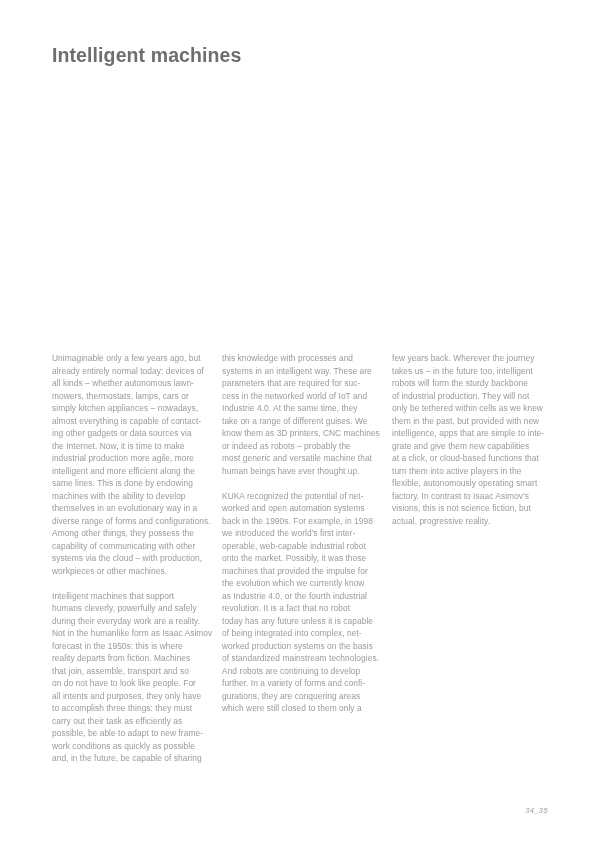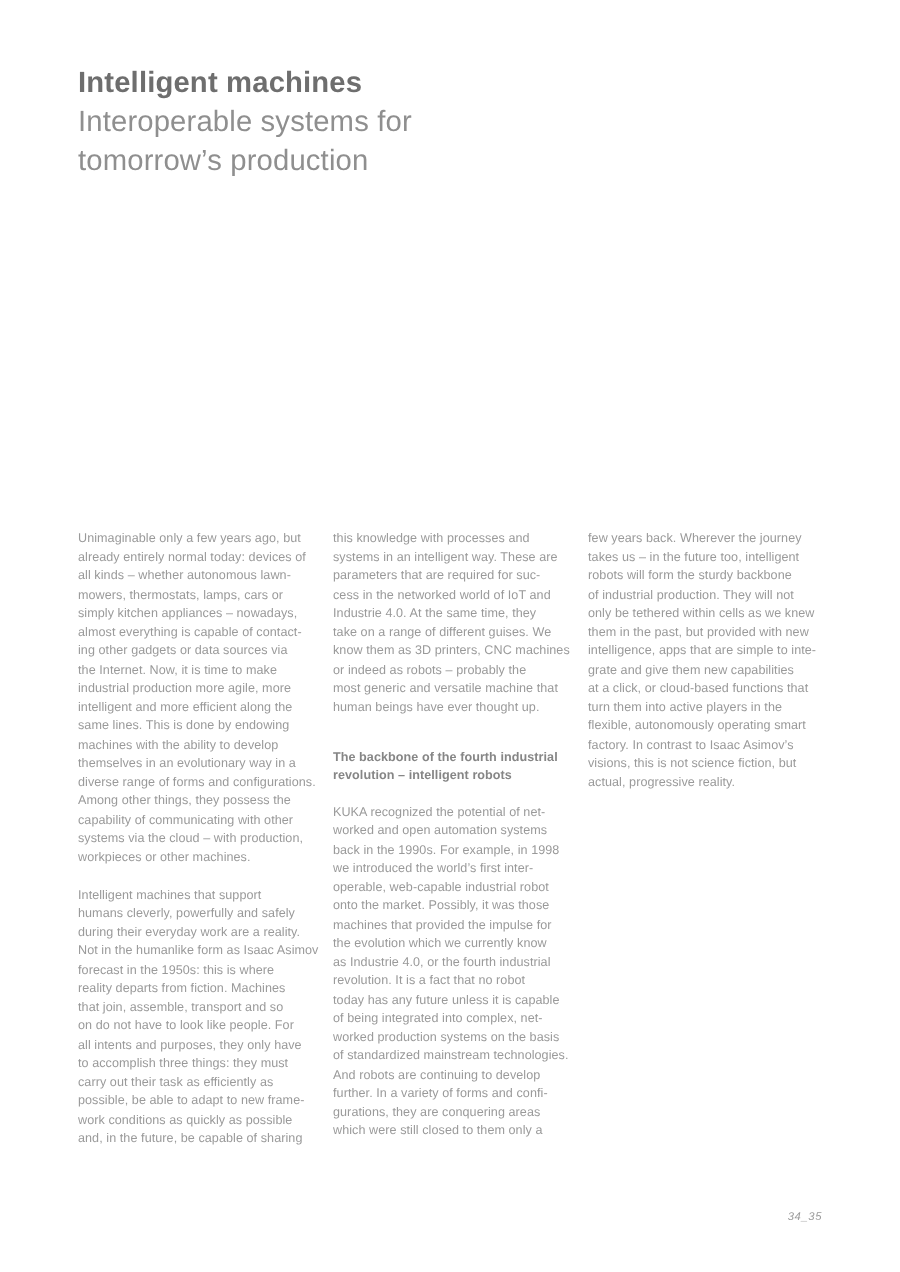--- a/index.html
+++ b/index.html
@@ -76,22 +76,20 @@
     font-style: italic;
   }
 </style>
 </head>
 <body>
 
 <div id="page" style="--title: #6e6e6e; --subtitle: #8f8f8f; --body: #9a9a9a; --subheading: #868686; background: rgb(255, 255, 255); border-radius: 28px;">
 
   <div class="title-block">
     <div class="title-bold">Intelligent machines</div>
-    <div class="title-light">Interoperable systems for
-tomorrow’s production</div>
   </div>
 
   <div class="columns">
     <div class="text-column">
         <div class="paragraph">Unimaginable only a few years ago, but
 already entirely normal today: devices of
 all kinds – whether autonomous lawn-
 mowers, thermostats, lamps, cars or
 simply kitchen appliances – nowadays,
 almost everything is capable of contact-
@@ -126,22 +124,20 @@
         <div class="paragraph">this knowledge with processes and
 systems in an intelligent way. These are
 parameters that are required for suc-
 cess in the networked world of IoT and
 Industrie 4.0. At the same time, they
 take on a range of different guises. We
 know them as 3D printers, CNC machines
 or indeed as robots – probably the
 most generic and versatile machine that
 human beings have ever thought up.</div>
-        <div class="subheading">The backbone of the fourth industrial
-revolution – intelligent robots</div>
         <div class="paragraph">KUKA recognized the potential of net-
 worked and open automation systems
 back in the 1990s. For example, in 1998
 we introduced the world’s first inter-
 operable, web-capable industrial robot
 onto the market. Possibly, it was those
 machines that provided the impulse for
 the evolution which we currently know
 as Industrie 4.0, or the fourth industrial
 revolution. It is a fact that no robot

